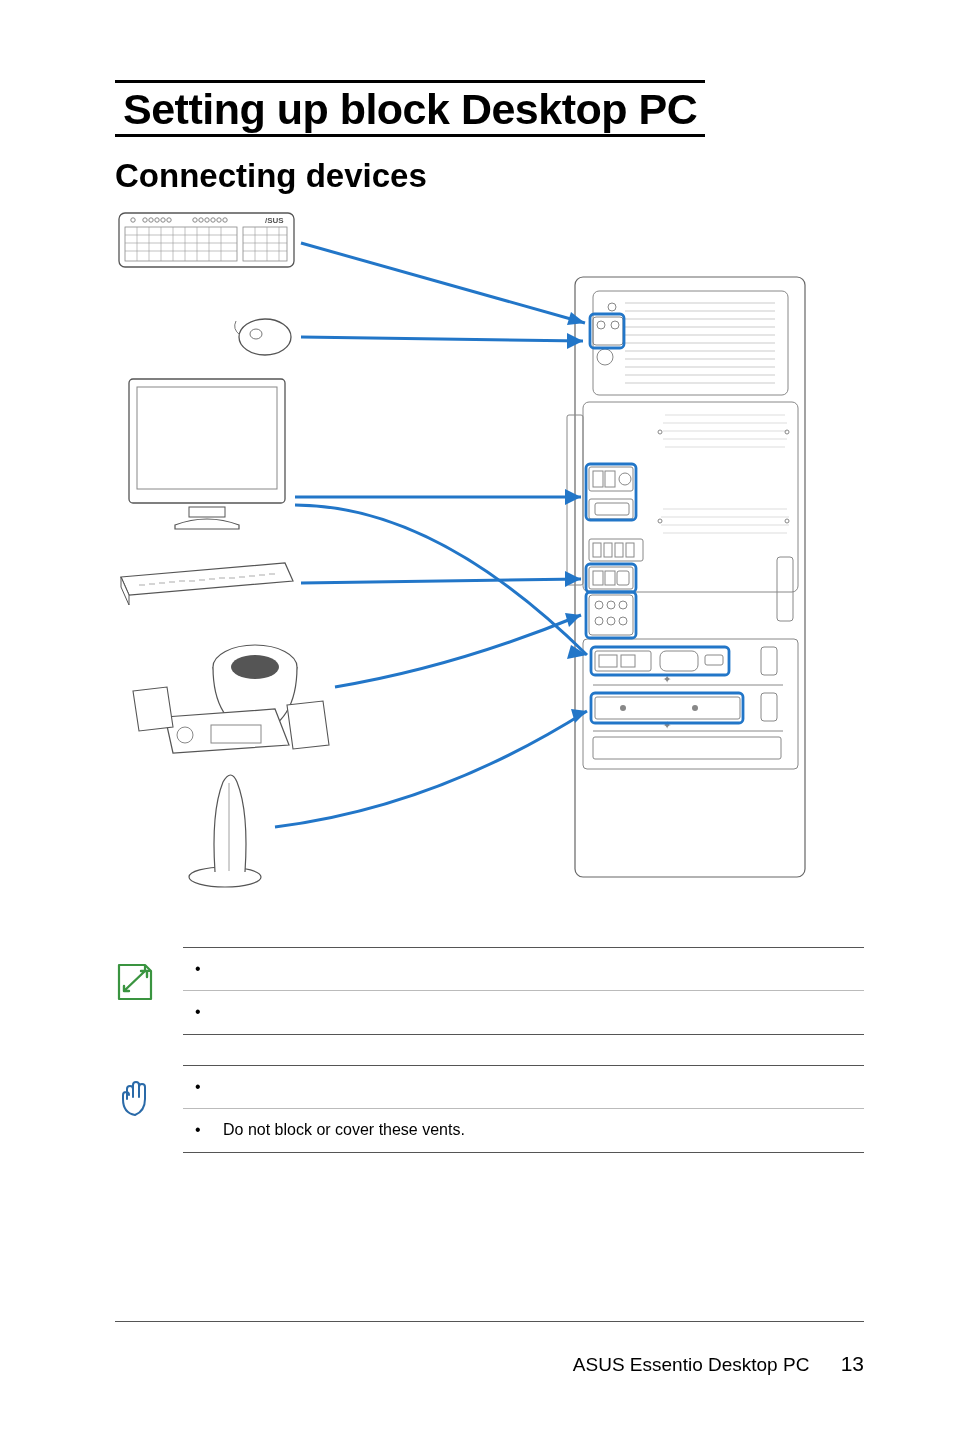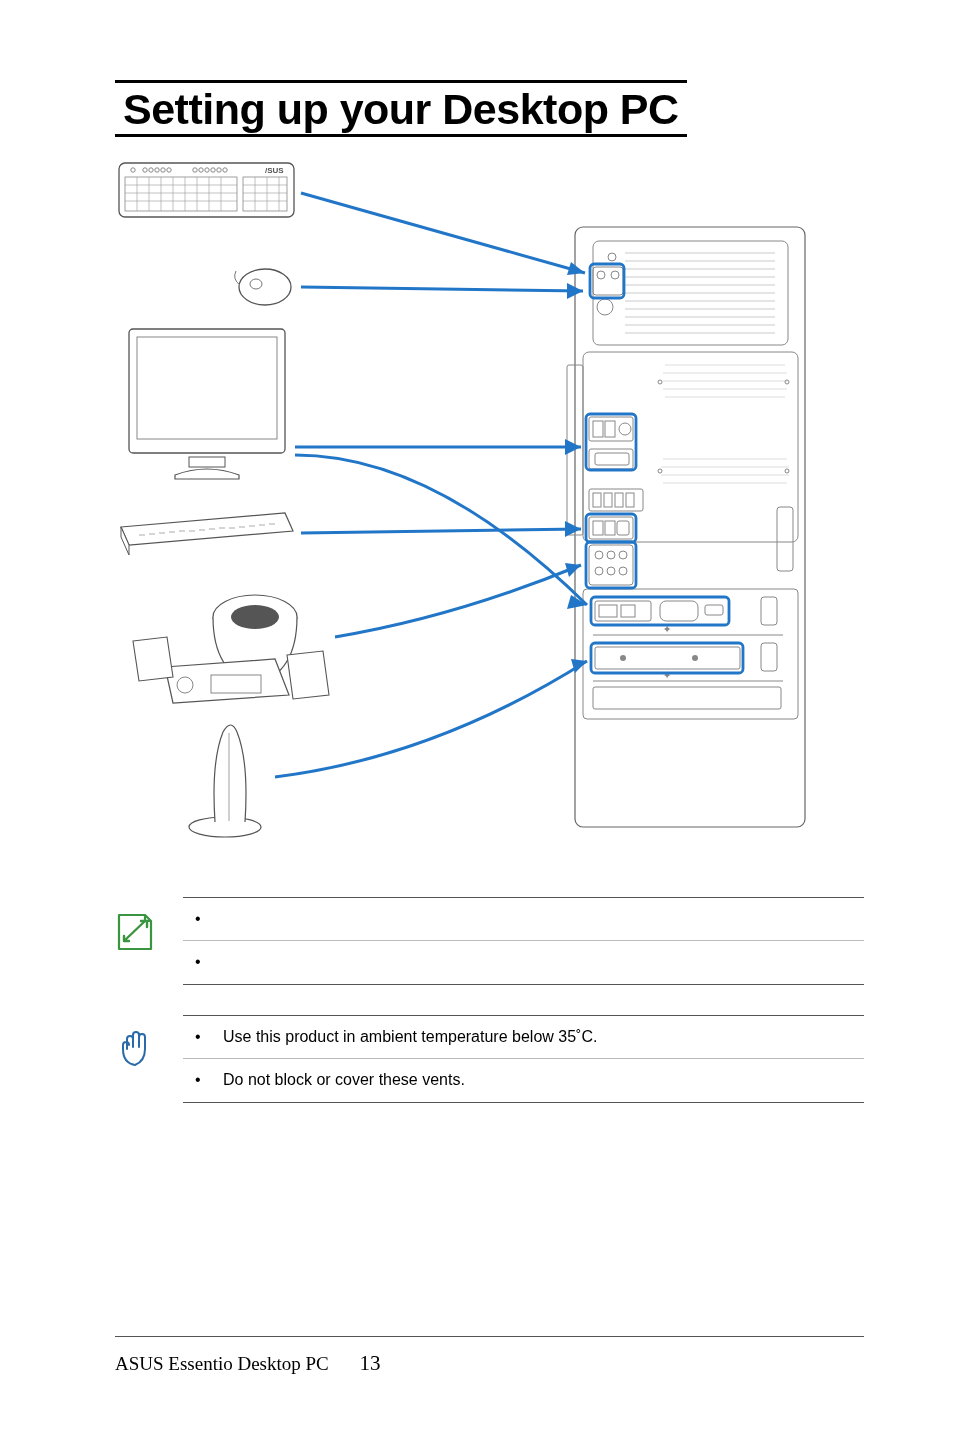--- a/index.html
+++ b/index.html
@@ -79,35 +79,36 @@
     .bullet {
       width: 28px;
       flex-shrink: 0;
     }
     .footer {
       position: absolute;
       bottom: 62px;
       left: 115px;
       right: 90px;
       border-top: 1px solid #555;
-      padding-top: 14px;
+      padding-top: 30px;
       font-size: 19px;
-      font-family: Liberation Serif, serif;
+      text-align: right;
     }
     .page-num {
       font-size: 21px;
       margin-left: 26px;
     }
   </style>
 </head>
 <body>
 
 <div class="page">
-  <div class="chapter-title">Setting up your Desktop PC</div>
-
+  <div class="chapter-title">Setting up block Desktop PC</div>
+
+  <div class="section-title">Connecting devices</div>
 
   <div class="diagram-area">
     <svg class="diagram-svg" viewBox="0 0 700 700">
 
       <g>
         <rect x="460" y="70" width="230" height="600" rx="8" fill="#fff" stroke="#666" stroke-width="1.2"></rect>
 
         <rect x="478" y="84" width="195" height="104" rx="6" fill="none" stroke="#888" stroke-width="1"></rect>
 
         <g stroke="#aaa" stroke-width="0.6" fill="none">
@@ -310,21 +311,20 @@
       </div>
     </div>
 
     <div class="note-block">
       <svg class="note-icon" viewBox="0 0 40 42">
         <path d="M12 20 v-10 q0-3 3-3 t3 3 v8 M18 18 v-12 q0-3 3-3 t3 3 v12 M24 18 v-10 q0-3 3-3 t3 3 v12 q0 12 -10 16 q-12 -2 -12 -16 v-4 q0-3 3-3 t3 3" fill="none" stroke="#2a6aa8" stroke-width="2" stroke-linecap="round" stroke-linejoin="round"></path>
       </svg>
       <div class="note-content">
         <div class="note-row">
           <span class="bullet">•</span>
-          <span>Use this product in ambient temperature below 35˚C.</span>
         </div>
         <div class="note-row">
           <span class="bullet">•</span>
           <span>Do not block or cover these vents.</span>
         </div>
       </div>
     </div>
   </div>
 
   <div class="footer">

